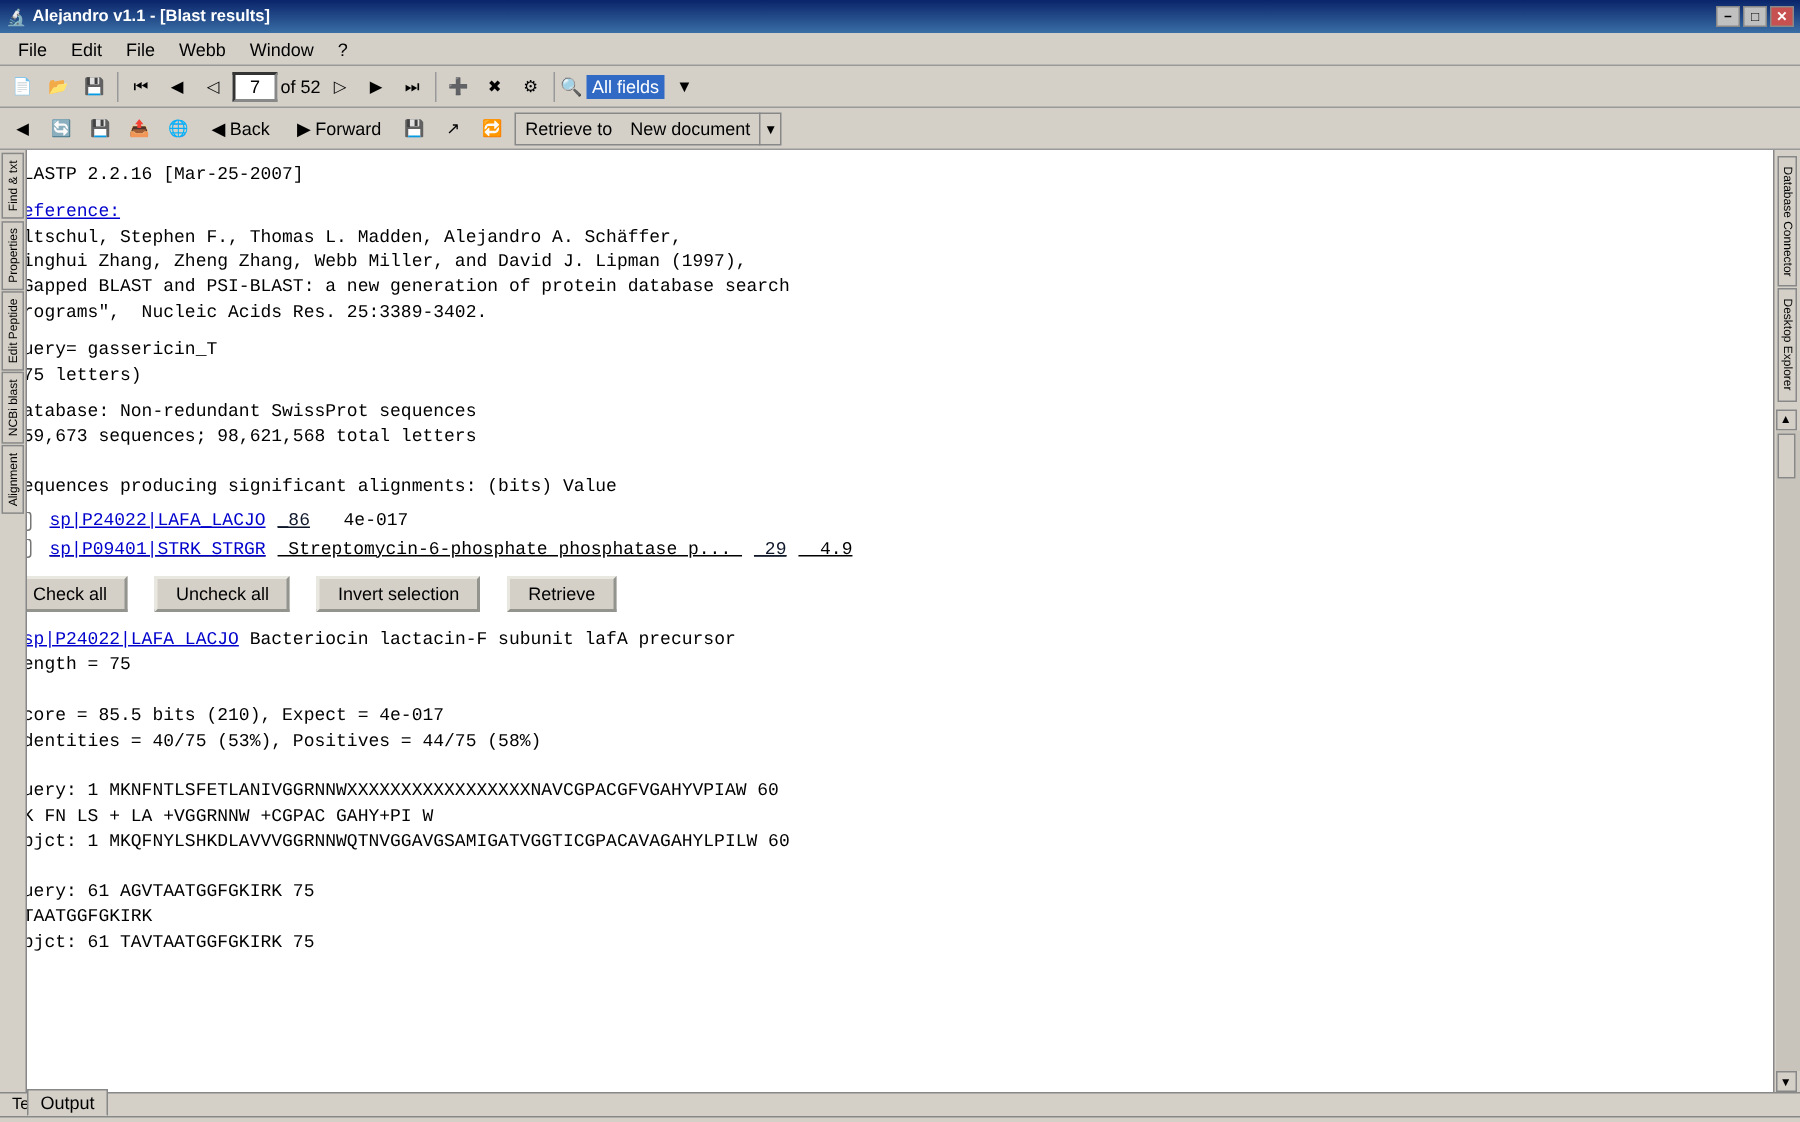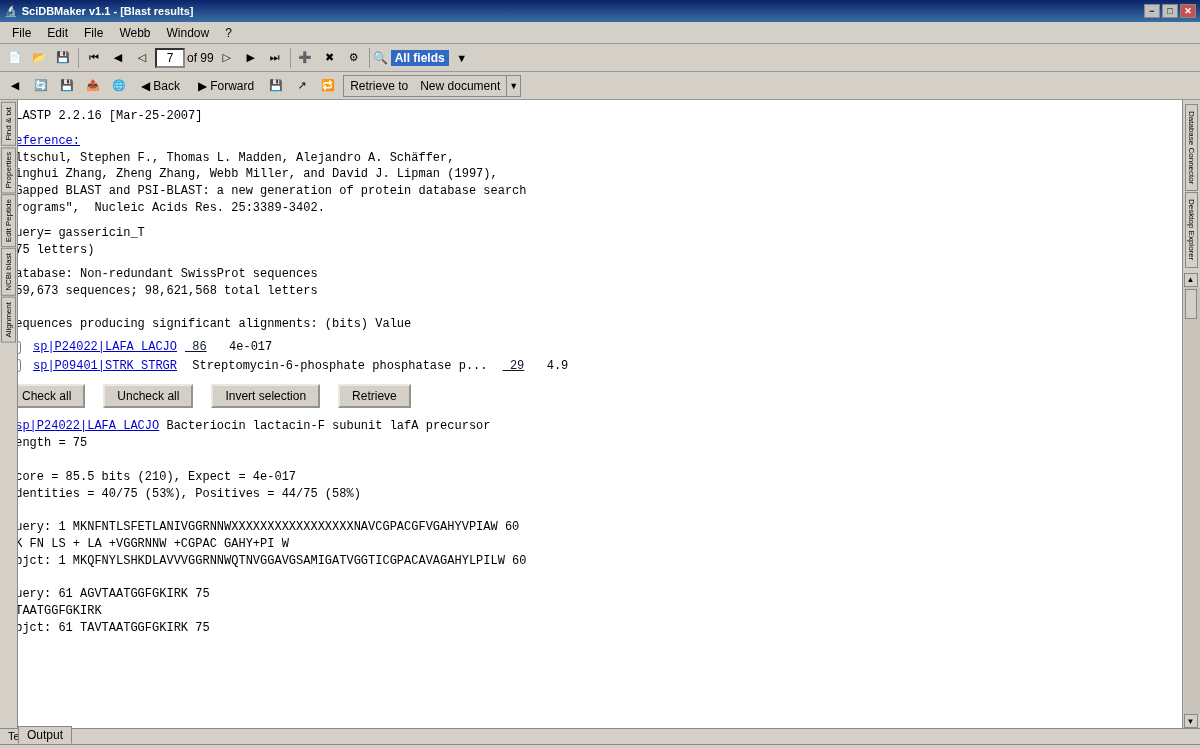--- a/index.html
+++ b/index.html
@@ -65,21 +65,21 @@
     }
     .toolbar-sep { width: 1px; height: 20px; background: #999; margin: 0 2px; }
     .toolbar-input {
       width: 30px; height: 20px;
       border: 2px inset #888;
       background: white;
       text-align: center;
       font-size: 12px;
     }
     .toolbar-label { font-size: 12px; }
-    .search-highlight { background: #316ac5; color: white; padding: 1px 4px; font-weight: bold; }
+    .search-highlight { background: #316ac5; color: white; padding: 1px 4px; }
 
     
     #nav-bar {
       background: #d4d0c8;
       height: 28px;
       display: flex;
       align-items: center;
       padding: 2px 4px;
       gap: 4px;
       border-bottom: 1px solid #999;
@@ -179,21 +179,21 @@
       display: flex;
       flex-direction: column;
     }
   </style>
 </head>
 <body>
 
 <div id="title-bar">
   <div id="title-bar-left">
     <span>🔬</span>
-    <span>SciDBMaker v1.1 - [Blast results]</span>
+    <span>Alejandro v1.1 - [Blast results]</span>
   </div>
   <div id="title-bar-right">
     <div class="title-btn">−</div>
     <div class="title-btn">□</div>
     <div class="title-btn close">✕</div>
   </div>
 </div>
 
 <div id="menu-bar">
     <div class="menu-item">File</div>
@@ -206,21 +206,21 @@
 
 <div id="toolbar">
   <button class="toolbar-btn">📄</button>
   <button class="toolbar-btn">📂</button>
   <button class="toolbar-btn">💾</button>
   <div class="toolbar-sep"></div>
   <button class="toolbar-btn">⏮</button>
   <button class="toolbar-btn">◀</button>
   <button class="toolbar-btn">◁</button>
   <input class="toolbar-input" type="text" value="7" style="">
-  <span class="toolbar-label">of 99</span>
+  <span class="toolbar-label">of 52</span>
   <button class="toolbar-btn">▷</button>
   <button class="toolbar-btn">▶</button>
   <button class="toolbar-btn">⏭</button>
   <div class="toolbar-sep"></div>
   <button class="toolbar-btn">➕</button>
   <button class="toolbar-btn">✖</button>
   <button class="toolbar-btn">⚙</button>
   <div class="toolbar-sep"></div>
   <span>🔍</span>
   <span class="search-highlight">All fields</span>
@@ -285,21 +285,21 @@
 
     <div style="margin-bottom:6px;">Sequences producing significant alignments:          (bits) Value</div>
 
     <div>
       <div class="seq-row" style="display:flex; align-items:center; margin:2px 0;">
         <input type="checkbox" class="seq-checkbox" style="">
         <a class="seq-name">sp|P24022|LAFA_LACJO</a>
         <a class="score-link">_86</a>
         <span>&nbsp;&nbsp;4e-017</span>
       </div>
-      <div class="seq-row" style="display:flex; align-items:center; margin:2px 0;">
+      <div class="seq-row" style="display:flex; align-items:center; margin:2px 0;text-decoration:underline;">
         <input type="checkbox" class="seq-checkbox" style="">
         <a class="seq-name">sp|P09401|STRK_STRGR</a>
         <span>&nbsp;Streptomycin-6-phosphate phosphatase p...&nbsp;</span>
         <a class="score-link">_29</a>
         <span>&nbsp;&nbsp;4.9</span>
       </div>
     </div>
 
     <div id="buttons-bar" style="display:flex; gap:18px; margin:10px 0;">
       <button class="action-btn">Check all</button>

